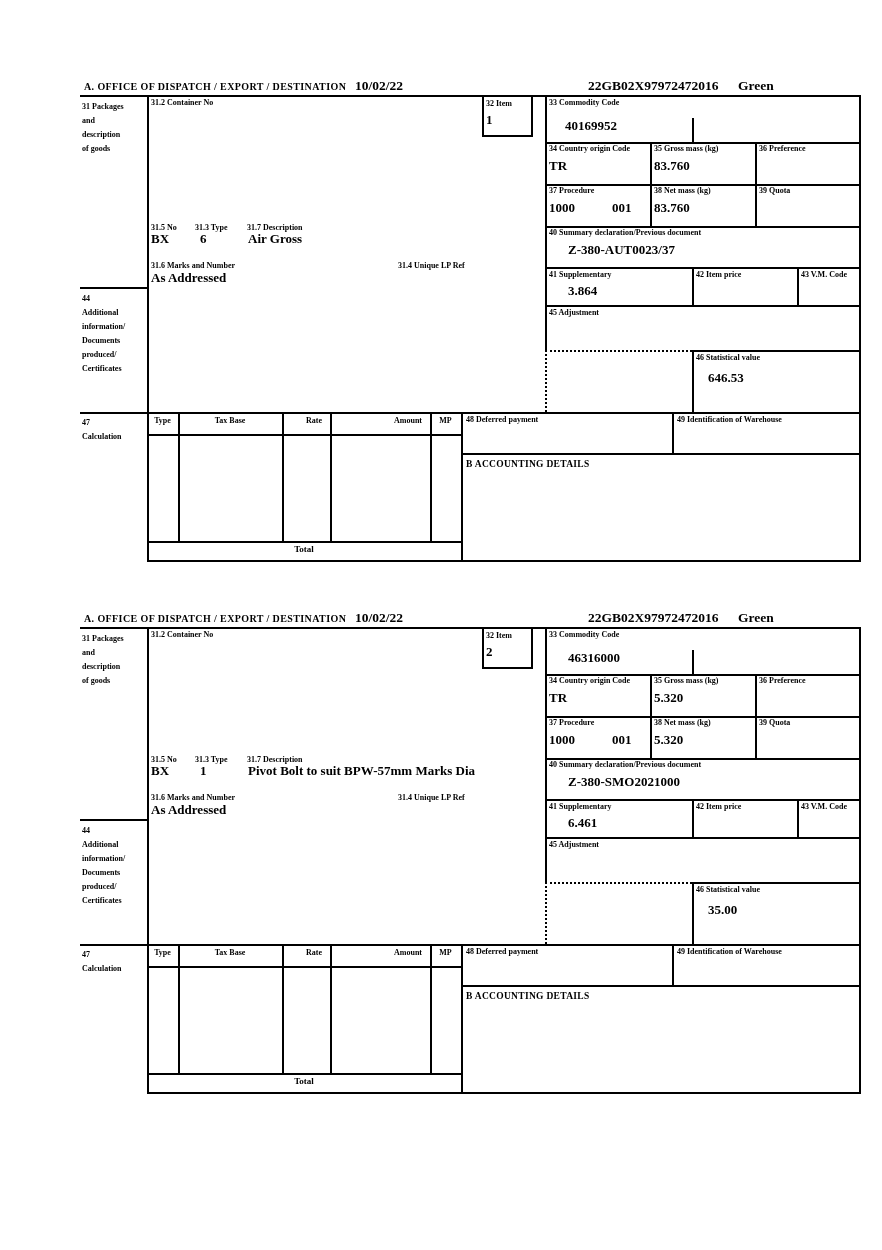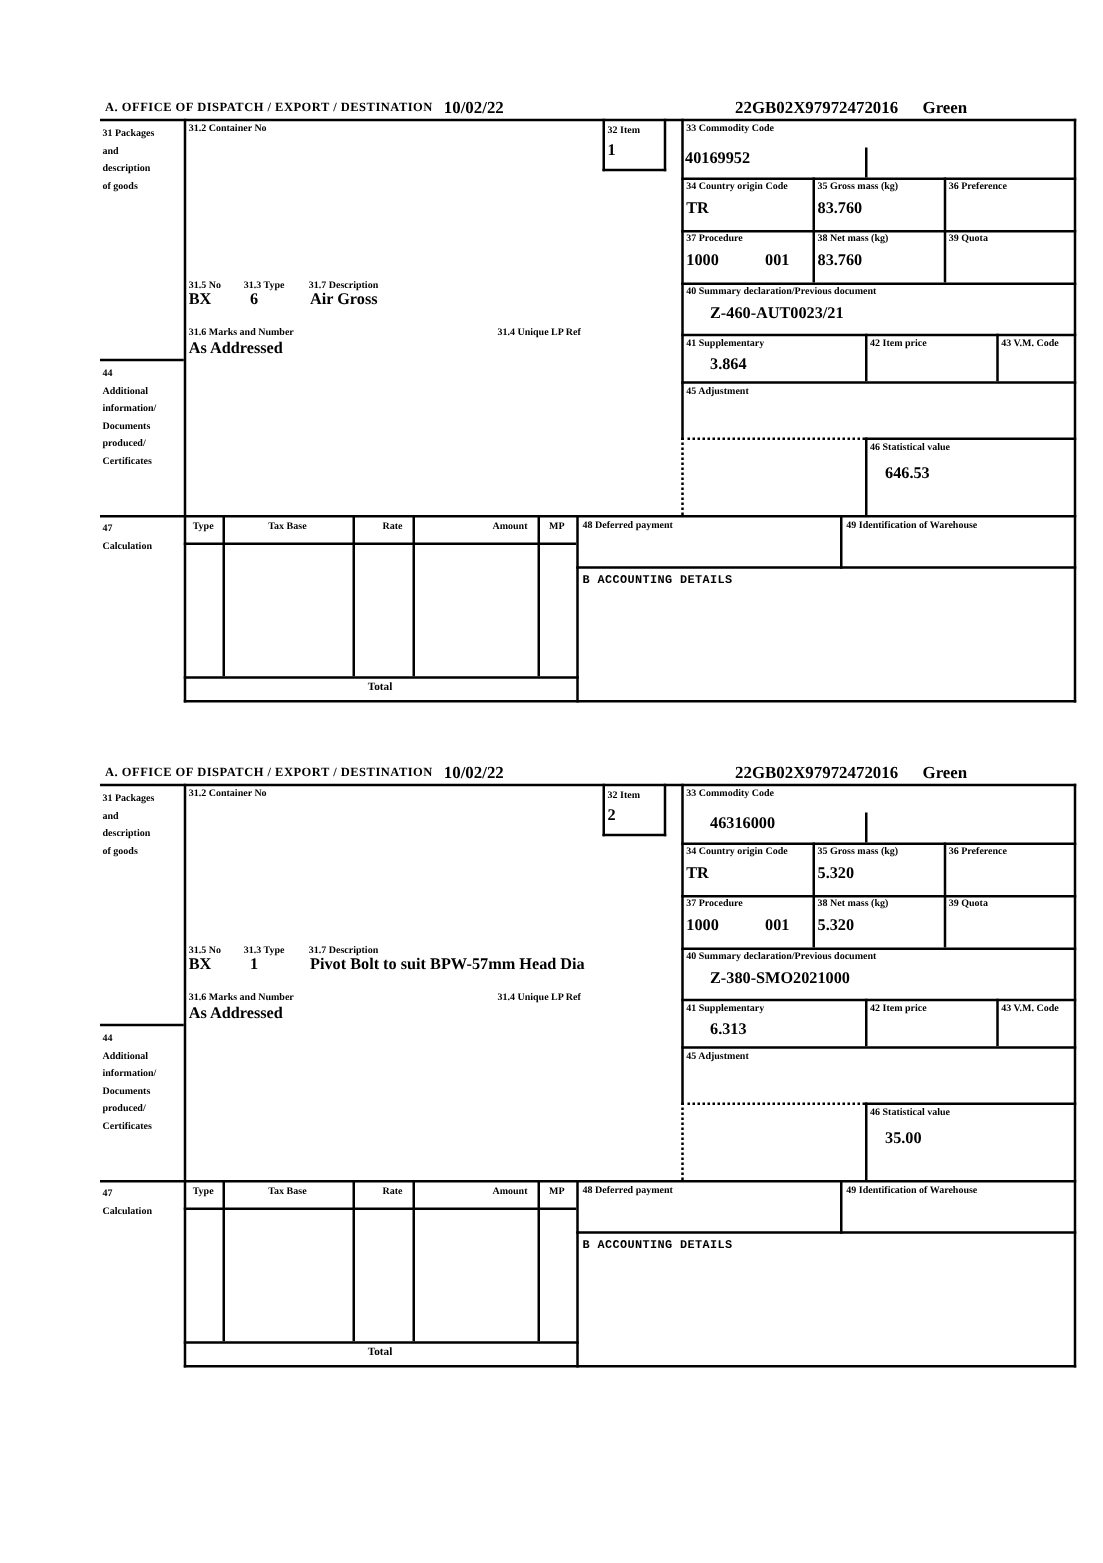--- a/index.html
+++ b/index.html
@@ -11,21 +11,21 @@
   .hd { position:absolute; border-top:2px dotted #000; height:0; }
   .vd { position:absolute; border-left:2px dotted #000; width:0; }
   .lbl { position:absolute; font-family:"Liberation Serif", serif; font-weight:bold; font-size:8px;
          line-height:1.1; white-space:nowrap; }
   .multi { white-space:pre-line; line-height:14px; width:64px; }
   .val { position:absolute; font-family:"Liberation Serif", serif; font-weight:bold; font-size:13px;
          line-height:1.1; white-space:nowrap; }
   .hdr-sm { font-size:10px; letter-spacing:0.4px; }
   .hdr-val { font-size:13.5px; }
   .cellh { box-sizing:border-box; }
-  .acct { font-size:9.5px; letter-spacing:0.3px;font-family:Liberation Mono, monospace; }
+  .acct { font-size:9.5px; letter-spacing:0.3px; }
   .tot { font-size:9px; }
 </style>
 </head>
 <body>
 
 <div id="page">
     <div class="form" style="top: 75px;">
 
     <div class="lbl hdr-sm" style="left:4px;top:6px">A.  OFFICE OF DISPATCH / EXPORT / DESTINATION</div>
     <div class="val hdr-val" style="left:275px;top:4px">10/02/22</div>
@@ -88,37 +88,37 @@
     <div class="val" style="left:120px;top:157px">6</div>
     <div class="val" style="left:168px;top:157px">Air Gross</div>
     <div class="lbl" style="left:71px;top:187px">31.6 Marks and Number</div>
     <div class="lbl" style="left:318px;top:187px">31.4 Unique LP Ref</div>
     <div class="val" style="left:71px;top:196px">As Addressed</div>
 
     <div class="lbl" style="left:406px;top:25px">32 Item</div>
     <div class="val" style="left:406px;top:38px">1</div>
 
     <div class="lbl" style="left:469px;top:24px">33 Commodity Code</div>
-    <div class="val" style="left:468px;top:44px">40169952</div>
+    <div class="val" style="left:485px;top:44px">40169952</div>
 
     <div class="lbl" style="left:469px;top:70px">34 Country origin Code</div>
     <div class="val" style="left:469px;top:84px">TR</div>
     <div class="lbl" style="left:574px;top:70px">35 Gross mass (kg)</div>
     <div class="val" style="left:574px;top:84px">83.760</div>
     <div class="lbl" style="left:679px;top:70px">36 Preference</div>
 
     <div class="lbl" style="left:469px;top:112px">37 Procedure</div>
     <div class="val" style="left:469px;top:126px">1000</div>
     <div class="val" style="left:532px;top:126px">001</div>
     <div class="lbl" style="left:574px;top:112px">38 Net mass (kg)</div>
     <div class="val" style="left:574px;top:126px">83.760</div>
     <div class="lbl" style="left:679px;top:112px">39 Quota</div>
 
     <div class="lbl" style="left:469px;top:154px">40 Summary declaration/Previous document</div>
-    <div class="val" style="left:488px;top:168px">Z-460-AUT0023/21</div>
+    <div class="val" style="left:488px;top:168px">Z-380-AUT0023/37</div>
 
     <div class="lbl" style="left:469px;top:196px">41 Supplementary</div>
     <div class="val" style="left:488px;top:209px">3.864</div>
     <div class="lbl" style="left:616px;top:196px">42 Item price</div>
     <div class="lbl" style="left:721px;top:196px">43 V.M. Code</div>
 
     <div class="lbl" style="left:469px;top:234px">45 Adjustment</div>
     <div class="lbl" style="left:616px;top:279px">46 Statistical value</div>
     <div class="val" style="left:628px;top:296px">646.53</div>
 
@@ -188,21 +188,21 @@
 Certificates</div>
     <div class="lbl multi" style="left:2px;top:341px">47
 Calculation</div>
 
     <div class="lbl" style="left:71px;top:24px">31.2 Container No</div>
     <div class="lbl" style="left:71px;top:149px">31.5 No</div>
     <div class="lbl" style="left:115px;top:149px">31.3 Type</div>
     <div class="lbl" style="left:167px;top:149px">31.7 Description</div>
     <div class="val" style="left:71px;top:157px">BX</div>
     <div class="val" style="left:120px;top:157px">1</div>
-    <div class="val" style="left:168px;top:157px">Pivot Bolt to suit BPW-57mm Head Dia</div>
+    <div class="val" style="left:168px;top:157px">Pivot Bolt to suit BPW-57mm Marks Dia</div>
     <div class="lbl" style="left:71px;top:187px">31.6 Marks and Number</div>
     <div class="lbl" style="left:318px;top:187px">31.4 Unique LP Ref</div>
     <div class="val" style="left:71px;top:196px">As Addressed</div>
 
     <div class="lbl" style="left:406px;top:25px">32 Item</div>
     <div class="val" style="left:406px;top:38px">2</div>
 
     <div class="lbl" style="left:469px;top:24px">33 Commodity Code</div>
     <div class="val" style="left:488px;top:44px">46316000</div>
 
@@ -216,21 +216,21 @@
     <div class="val" style="left:469px;top:126px">1000</div>
     <div class="val" style="left:532px;top:126px">001</div>
     <div class="lbl" style="left:574px;top:112px">38 Net mass (kg)</div>
     <div class="val" style="left:574px;top:126px">5.320</div>
     <div class="lbl" style="left:679px;top:112px">39 Quota</div>
 
     <div class="lbl" style="left:469px;top:154px">40 Summary declaration/Previous document</div>
     <div class="val" style="left:488px;top:168px">Z-380-SMO2021000</div>
 
     <div class="lbl" style="left:469px;top:196px">41 Supplementary</div>
-    <div class="val" style="left:488px;top:209px">6.313</div>
+    <div class="val" style="left:488px;top:209px">6.461</div>
     <div class="lbl" style="left:616px;top:196px">42 Item price</div>
     <div class="lbl" style="left:721px;top:196px">43 V.M. Code</div>
 
     <div class="lbl" style="left:469px;top:234px">45 Adjustment</div>
     <div class="lbl" style="left:616px;top:279px">46 Statistical value</div>
     <div class="val" style="left:628px;top:296px">35.00</div>
 
     <div class="lbl cellh" style="left:67px;top:342px;width:31px;text-align:center">Type</div>
     <div class="lbl cellh" style="left:98px;top:342px;width:104px;text-align:center">Tax Base</div>
     <div class="lbl cellh" style="left:202px;top:342px;width:44px;text-align:right;padding-right:4px">Rate</div>

